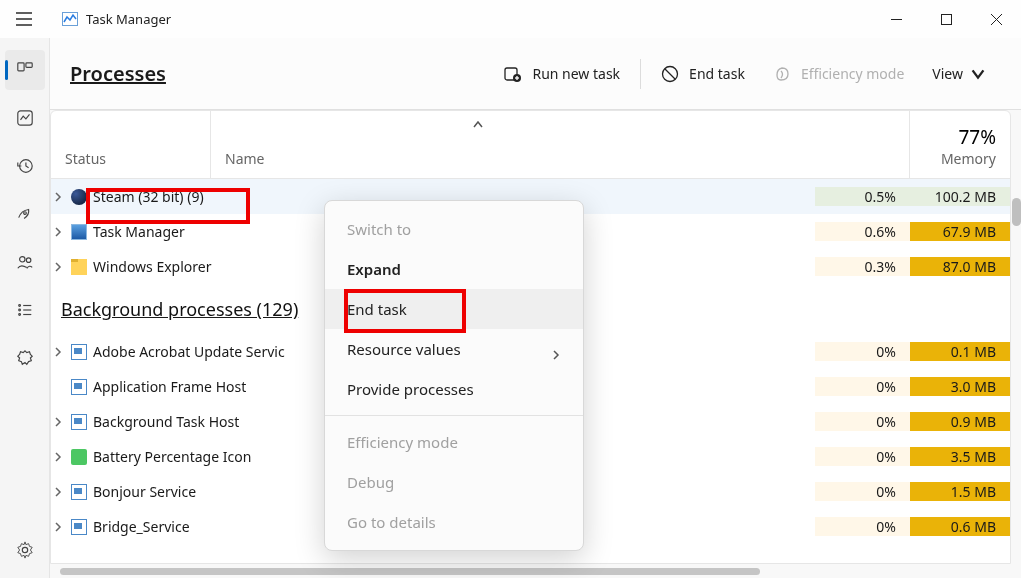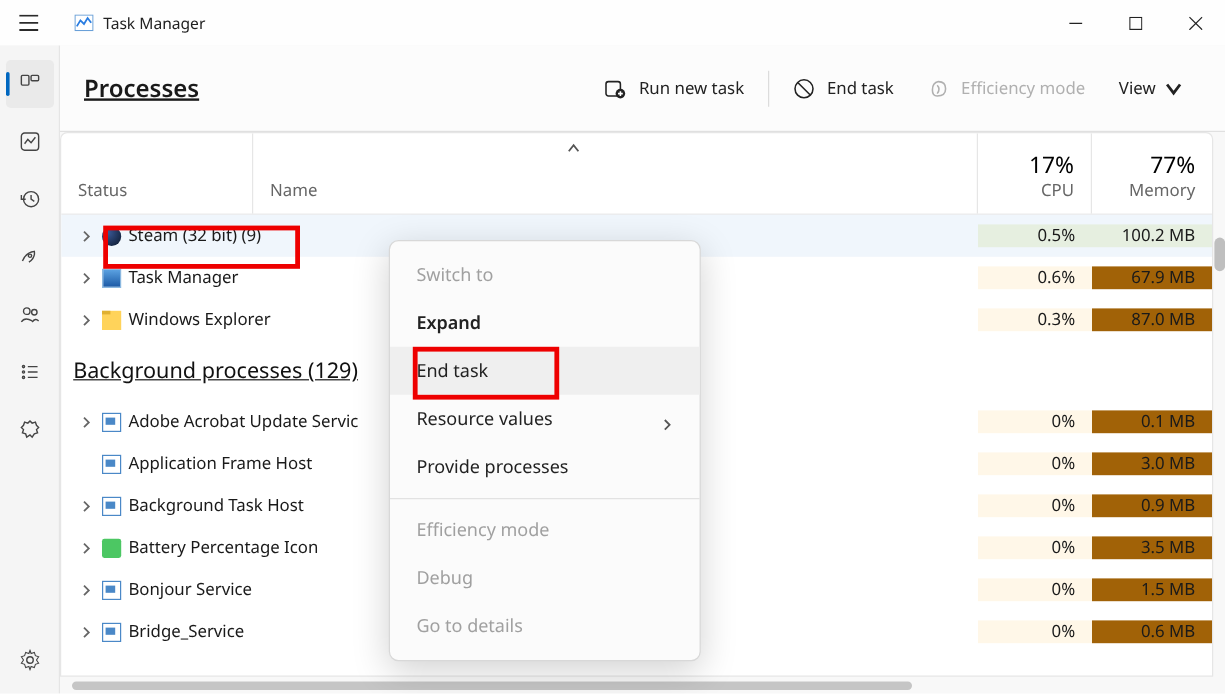--- a/index.html
+++ b/index.html
@@ -40,24 +40,24 @@
     .th-name { flex:1; border-right:1px solid #e6e6e6; position:relative; }
     .th-status { width:160px; border-right:1px solid #e6e6e6; }
     .th-cpu { width:95px; text-align:right; border-right:1px solid #e6e6e6; }
     .th-mem { width:100px; text-align:right; }
     .th .big { font-size:19px; color:#000; line-height:1.15; }
     .sort-ind { position:absolute; top:6px; left:260px; width:14px; height:14px; }
     .sort-ind svg { width:14px; height:14px; stroke:#555; stroke-width:1.5; fill:none; }
 
     .row { display:flex; height:35px; align-items:center; }
     .row.sel { background:#f0f6fc; }
-    .cell-name { flex:1; display:flex; align-items:center; padding-left:14px; gap:6px; overflow:hidden; white-space:nowrap; }
+    .cell-name { flex:1; display:flex; align-items:center; gap:6px; overflow:hidden; white-space:nowrap; }
     .cell-status { width:160px; }
     .cell-cpu { width:95px; text-align:right; padding-right:14px; background:#fff7e8; }
-    .cell-mem { width:100px; text-align:right; padding-right:14px; background:#a16207; }
+    .cell-mem { width:100px; text-align:right; padding-right:14px; background:#eab308; }
     .row.sel .cell-cpu, .row.sel .cell-mem { background:#e6efe0; }
     .expander { width:14px; display:flex; align-items:center; justify-content:center; }
     .expander svg { width:10px; height:10px; stroke:#666; stroke-width:1.5; fill:none; }
     .pico { width:16px; height:16px; display:flex; align-items:center; justify-content:center; flex-shrink:0; }
     .group-row .cell-name { font-size:18px; font-weight:400; color:#111; padding-left:10px; }
     .group-row { height:50px;text-decoration:underline; }
 
     
     .ico-steam { background:radial-gradient(circle at 30% 30%,#3b5998,#0a1628); border-radius:50%; position:relative; }
     .ico-tm { background:linear-gradient(#5aa0e0,#1c5aa6); border:1px solid #8bb8e0; }
@@ -218,24 +218,20 @@
   <div class="thead">
     <div class="th th-status">
         <span>Status</span>
       </div>
     <div class="th th-name">
       <div class="sort-ind"><svg viewBox="0 0 14 14">
             <polyline points="3,9 7,4 11,9"></polyline>
           </svg></div>
       <span>Name</span>
     </div>
-    <div class="th th-cpu r">
-      <span class="big">17%</span>
-      <span>CPU</span>
-    </div>
     <div class="th th-mem r">
       <span class="big">77%</span>
       <span>Memory</span>
     </div>
   </div>
 
   <div id="rows">
       <div class="row sel">
         <div class="cell-name">
           <span class="expander">

